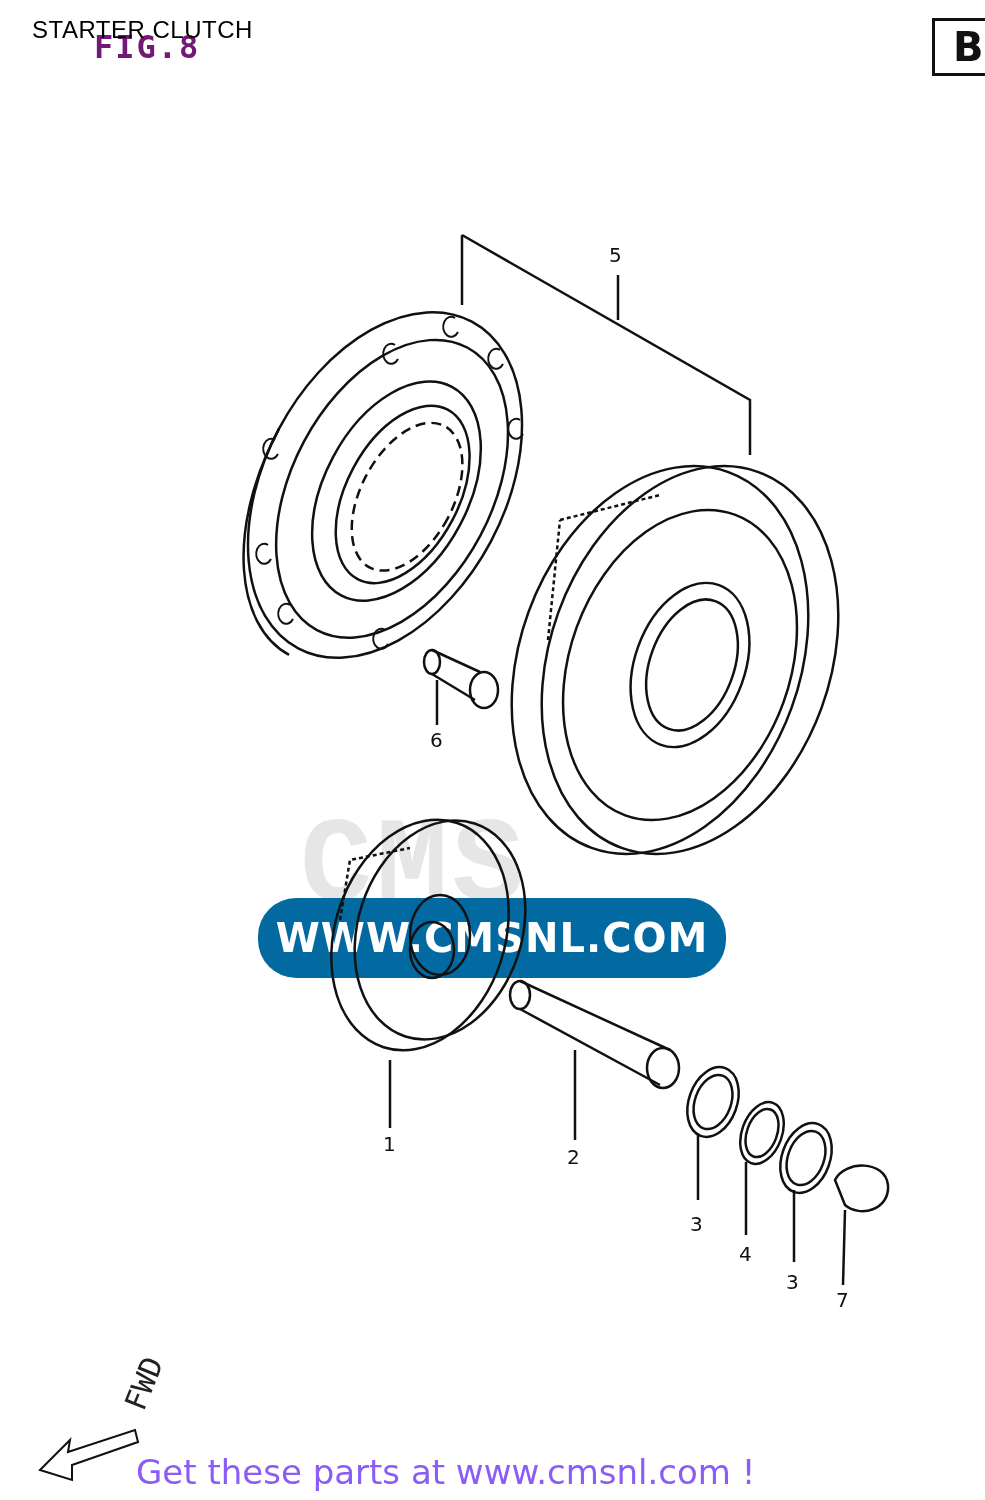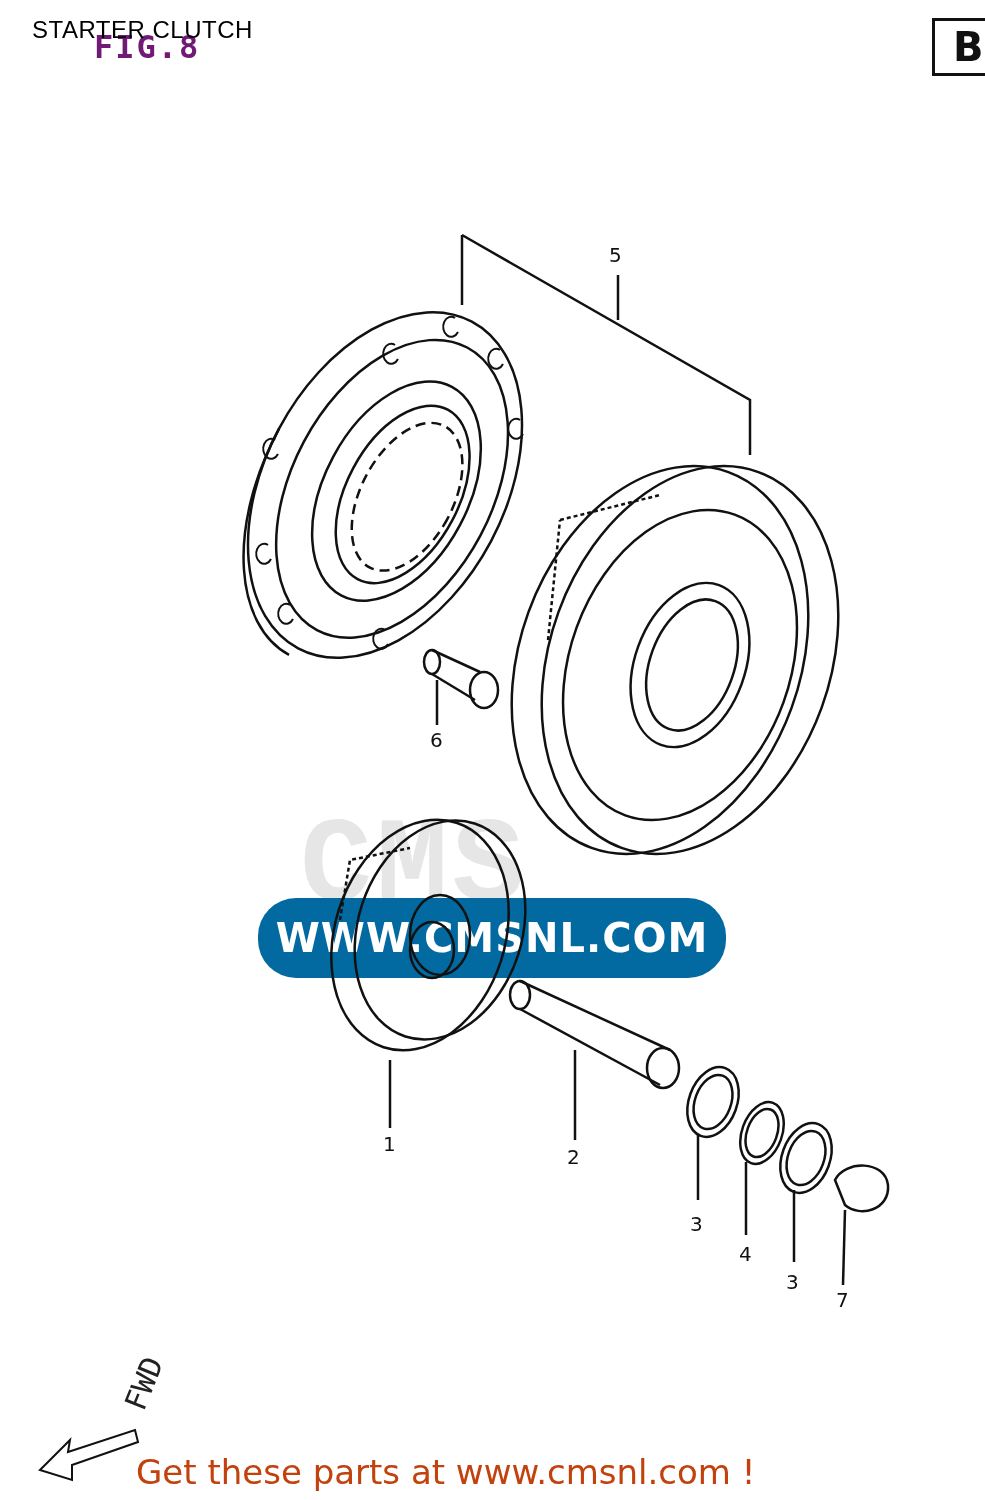--- a/index.html
+++ b/index.html
@@ -4,21 +4,21 @@
 <style>
   html, body { margin: 0; padding: 0; background: #ffffff; }
   body { width: 985px; height: 1500px; position: relative; overflow: hidden; font-family: "Liberation Sans", sans-serif; }
   .page-title { position: absolute; left: 32px; top: 16px; font-size: 24px; color: #000000; letter-spacing: 0.5px; z-index: 3; }
   .fig-label { position: absolute; left: 94px; top: 28px; font-family: "DejaVu Sans Mono", monospace; font-weight: bold; font-size: 32px; color: #701a75; letter-spacing: 2px; z-index: 2; }
   .section-badge { position: absolute; left: 932px; top: 18px; width: 70px; height: 58px; border: 3px solid #111; box-sizing: border-box; font-family: "DejaVu Sans", sans-serif; font-weight: bold; font-size: 40px; line-height: 52px; padding-left: 18px; color: #111; }
   .diagram { position: absolute; left: 0; top: 0; width: 985px; height: 1500px; }
   .callout { position: absolute; font-family: "DejaVu Sans", sans-serif; font-size: 20px; color: #111; }
   .watermark { position: absolute; left: 258px; top: 898px; width: 468px; height: 80px; border-radius: 38px; background: #0369a1; text-align: center; font-family: "DejaVu Sans", sans-serif; font-weight: bold; font-size: 40px; line-height: 80px; color: #ffffff; letter-spacing: 1px; }
   .watermark-logo { position: absolute; left: 300px; top: 800px; font-family: Liberation Mono, monospace; font-weight: bold; font-size: 120px; color: #e6e6e6; letter-spacing: 4px; }
-  .promo { position: absolute; left: 136px; top: 1452px; font-family: "DejaVu Sans", sans-serif; font-size: 34px; color: #c2410c; white-space: nowrap; }
+  .promo { position: absolute; left: 136px; top: 1452px; font-family: "DejaVu Sans", sans-serif; font-size: 34px; color: #8b5cf6; white-space: nowrap; }
   .fwd { position: absolute; left: 150px; top: 1380px; font-family: "DejaVu Sans Mono", monospace; font-size: 30px; color: #222; transform: rotate(-68deg); transform-origin: left bottom; }
 </style>
 </head>
 <body>
 
 <div class="watermark-logo">CMS</div>
 <div class="watermark">WWW.CMSNL.COM</div>
 
 <svg class="diagram" viewBox="0 0 985 1500" xmlns="http://www.w3.org/2000/svg">
   <g fill="none" stroke="#111" stroke-width="2.5">

